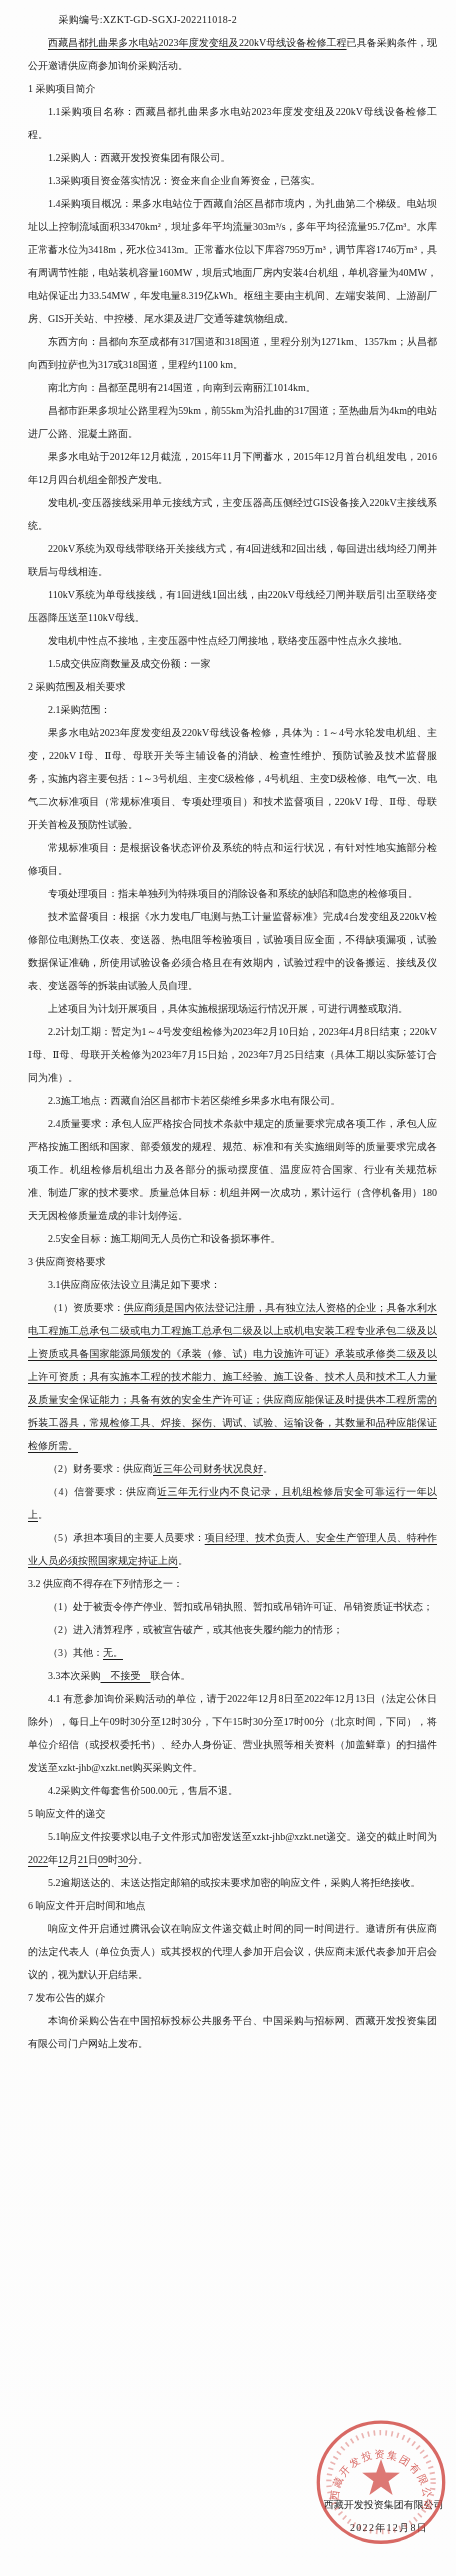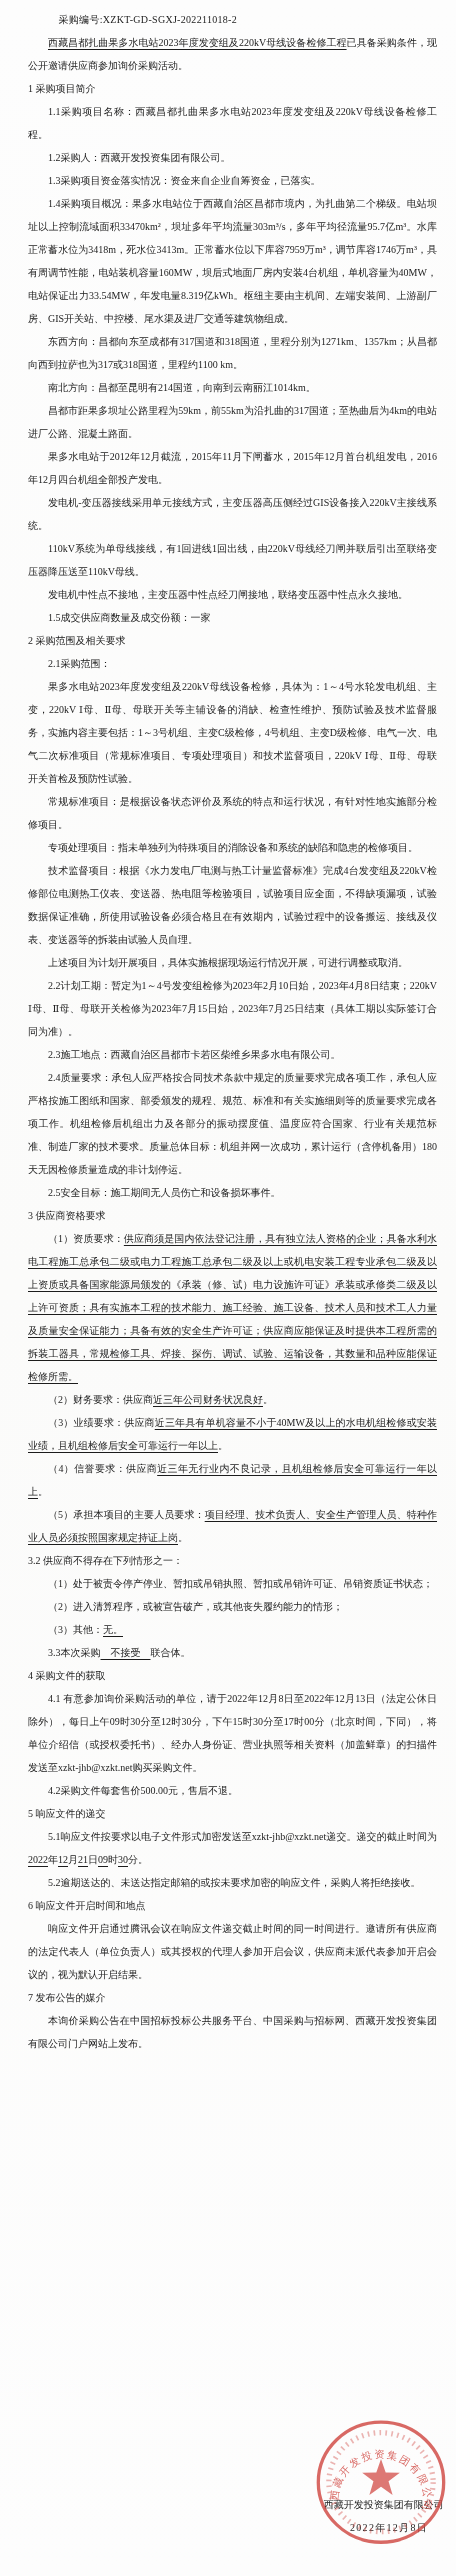--- a/index.html
+++ b/index.html
@@ -33,46 +33,46 @@
       <p class="line h"><span>1 采购项目简介</span></p>
       <p class="line p"><span>1.1采购项目名称：西藏昌都扎曲果多水电站2023年度发变组及220kV母线设备检修工程。</span></p>
       <p class="line p"><span>1.2采购人：西藏开发投资集团有限公司。</span></p>
       <p class="line p"><span>1.3采购项目资金落实情况：资金来自企业自筹资金，已落实。</span></p>
       <p class="line p"><span>1.4采购项目概况：果多水电站位于西藏自治区昌都市境内，为扎曲第二个梯级。电站坝址以上控制流域面积33470km²，坝址多年平均流量303m³/s，多年平均径流量95.7亿m³。水库正常蓄水位为3418m，死水位3413m。正常蓄水位以下库容7959万m³，调节库容1746万m³，具有周调节性能，电站装机容量160MW，坝后式地面厂房内安装4台机组，单机容量为40MW，电站保证出力33.54MW，年发电量8.319亿kWh。枢纽主要由主机间、左端安装间、上游副厂房、GIS开关站、中控楼、尾水渠及进厂交通等建筑物组成。</span></p>
       <p class="line p"><span>东西方向：昌都向东至成都有317国道和318国道，里程分别为1271km、1357km；从昌都向西到拉萨也为317或318国道，里程约1100 km。</span></p>
       <p class="line p"><span>南北方向：昌都至昆明有214国道，向南到云南丽江1014km。</span></p>
       <p class="line p"><span>昌都市距果多坝址公路里程为59km，前55km为沿扎曲的317国道；至热曲后为4km的电站进厂公路、混凝土路面。</span></p>
       <p class="line p"><span>果多水电站于2012年12月截流，2015年11月下闸蓄水，2015年12月首台机组发电，2016年12月四台机组全部投产发电。</span></p>
       <p class="line p"><span>发电机-变压器接线采用单元接线方式，主变压器高压侧经过GIS设备接入220kV主接线系统。</span></p>
+      <p class="line p"><span>220kV系统为双母线带联络开关接线方式，有4回进线和2回出线，每回进出线均经刀闸并联后与母线相连。</span></p>
       <p class="line p"><span>110kV系统为单母线接线，有1回进线1回出线，由220kV母线经刀闸并联后引出至联络变压器降压送至110kV母线。</span></p>
       <p class="line p"><span>发电机中性点不接地，主变压器中性点经刀闸接地，联络变压器中性点永久接地。</span></p>
       <p class="line p"><span>1.5成交供应商数量及成交份额：一家</span></p>
       <p class="line h"><span>2 采购范围及相关要求</span></p>
       <p class="line p"><span>2.1采购范围：</span></p>
       <p class="line p"><span>果多水电站2023年度发变组及220kV母线设备检修，具体为：1～4号水轮发电机组、主变，220kV Ⅰ母、Ⅱ母、母联开关等主辅设备的消缺、检查性维护、预防试验及技术监督服务，实施内容主要包括：1～3号机组、主变C级检修，4号机组、主变D级检修、电气一次、电气二次标准项目（常规标准项目、专项处理项目）和技术监督项目，220kV Ⅰ母、Ⅱ母、母联开关首检及预防性试验。</span></p>
       <p class="line p"><span>常规标准项目：是根据设备状态评价及系统的特点和运行状况，有针对性地实施部分检修项目。</span></p>
       <p class="line p"><span>专项处理项目：指未单独列为特殊项目的消除设备和系统的缺陷和隐患的检修项目。</span></p>
       <p class="line p"><span>技术监督项目：根据《水力发电厂电测与热工计量监督标准》完成4台发变组及220kV检修部位电测热工仪表、变送器、热电阻等检验项目，试验项目应全面，不得缺项漏项，试验数据保证准确，所使用试验设备必须合格且在有效期内，试验过程中的设备搬运、接线及仪表、变送器等的拆装由试验人员自理。</span></p>
       <p class="line p"><span>上述项目为计划开展项目，具体实施根据现场运行情况开展，可进行调整或取消。</span></p>
       <p class="line p"><span>2.2计划工期：暂定为1～4号发变组检修为2023年2月10日始，2023年4月8日结束；220kV Ⅰ母、Ⅱ母、母联开关检修为2023年7月15日始，2023年7月25日结束（具体工期以实际签订合同为准）。</span></p>
       <p class="line p"><span>2.3施工地点：西藏自治区昌都市卡若区柴维乡果多水电有限公司。</span></p>
       <p class="line p"><span>2.4质量要求：承包人应严格按合同技术条款中规定的质量要求完成各项工作，承包人应严格按施工图纸和国家、部委颁发的规程、规范、标准和有关实施细则等的质量要求完成各项工作。机组检修后机组出力及各部分的振动摆度值、温度应符合国家、行业有关规范标准、制造厂家的技术要求。质量总体目标：机组并网一次成功，累计运行（含停机备用）180天无因检修质量造成的非计划停运。</span></p>
       <p class="line p"><span>2.5安全目标：施工期间无人员伤亡和设备损坏事件。</span></p>
       <p class="line h"><span>3 供应商资格要求</span></p>
+      <p class="line p"><span>3.1供应商应依法设立且满足如下要求：</span></p>
       <p class="line p"><span>（1）资质要求：</span><span class="u">供应商须是国内依法登记注册，具有独立法人资格的企业；具备水利水电工程施工总承包二级或电力工程施工总承包二级及以上或机电安装工程专业承包二级及以上资质或具备国家能源局颁发的《承装（修、试）电力设施许可证》承装或承修类二级及以上许可资质；具有实施本工程的技术能力、施工经验、施工设备、技术人员和技术工人力量及质量安全保证能力；具备有效的安全生产许可证；供应商应能保证及时提供本工程所需的拆装工器具，常规检修工具、焊接、探伤、调试、试验、运输设备，其数量和品种应能保证检修所需。</span></p>
       <p class="line p"><span>（2）财务要求：供应商</span><span class="u">近三年公司财务状况良好</span><span>。</span></p>
-      <p class="line p"><span>（3）业绩要求：供应商</span><span class="u">近三年具有单机容量不小于40MW及以上的水电机组检修或安装业绩，且机组检修后安全可靠运行一年以上</span><span>。</span></p>
       <p class="line p"><span>（4）信誉要求：供应商</span><span class="u">近三年无行业内不良记录，且机组检修后安全可靠运行一年以上</span><span>。</span></p>
       <p class="line p"><span>（5）承担本项目的主要人员要求：</span><span class="u">项目经理、技术负责人、安全生产管理人员、特种作业人员必须按照国家规定持证上岗</span><span>。</span></p>
       <p class="line pf"><span>3.2 供应商不得存在下列情形之一：</span></p>
       <p class="line p"><span>（1）处于被责令停产停业、暂扣或吊销执照、暂扣或吊销许可证、吊销资质证书状态；</span></p>
       <p class="line p"><span>（2）进入清算程序，或被宣告破产，或其他丧失履约能力的情形；</span></p>
       <p class="line p"><span>（3）其他：</span><span class="u">无。</span></p>
       <p class="line p"><span>3.3本次采购</span><span class="u">　不接受　</span><span>联合体。</span></p>
-      <p class="line h"><span>4 采购文件的获取</span></p>
       <p class="line p"><span>4.1 有意参加询价采购活动的单位，请于2022年12月8日至2022年12月13日（法定公休日除外），每日上午09时30分至12时30分，下午15时30分至17时00分（北京时间，下同），将单位介绍信（或授权委托书）、经办人身份证、营业执照等相关资料（加盖鲜章）的扫描件发送至xzkt-jhb@xzkt.net购买采购文件。</span></p>
       <p class="line p"><span>4.2采购文件每套售价500.00元，售后不退。</span></p>
       <p class="line h"><span>5 响应文件的递交</span></p>
       <p class="line p"><span>5.1响应文件按要求以电子文件形式加密发送至xzkt-jhb@xzkt.net递交。递交的截止时间为</span><span class="u">2022</span><span>年</span><span class="u">12</span><span>月</span><span class="u">21</span><span>日</span><span class="u">09</span><span>时</span><span class="u">30</span><span>分。</span></p>
       <p class="line p"><span>5.2逾期送达的、未送达指定邮箱的或按未要求加密的响应文件，采购人将拒绝接收。</span></p>
       <p class="line h"><span>6 响应文件开启时间和地点</span></p>
       <p class="line p"><span>响应文件开启通过腾讯会议在响应文件递交截止时间的同一时间进行。邀请所有供应商的法定代表人（单位负责人）或其授权的代理人参加开启会议，供应商未派代表参加开启会议的，视为默认开启结果。</span></p>
       <p class="line h"><span>7 发布公告的媒介</span></p>
       <p class="line p"><span>本询价采购公告在中国招标投标公共服务平台、中国采购与招标网、西藏开发投资集团有限公司门户网站上发布。</span></p>
       <p class="line h"></p>

